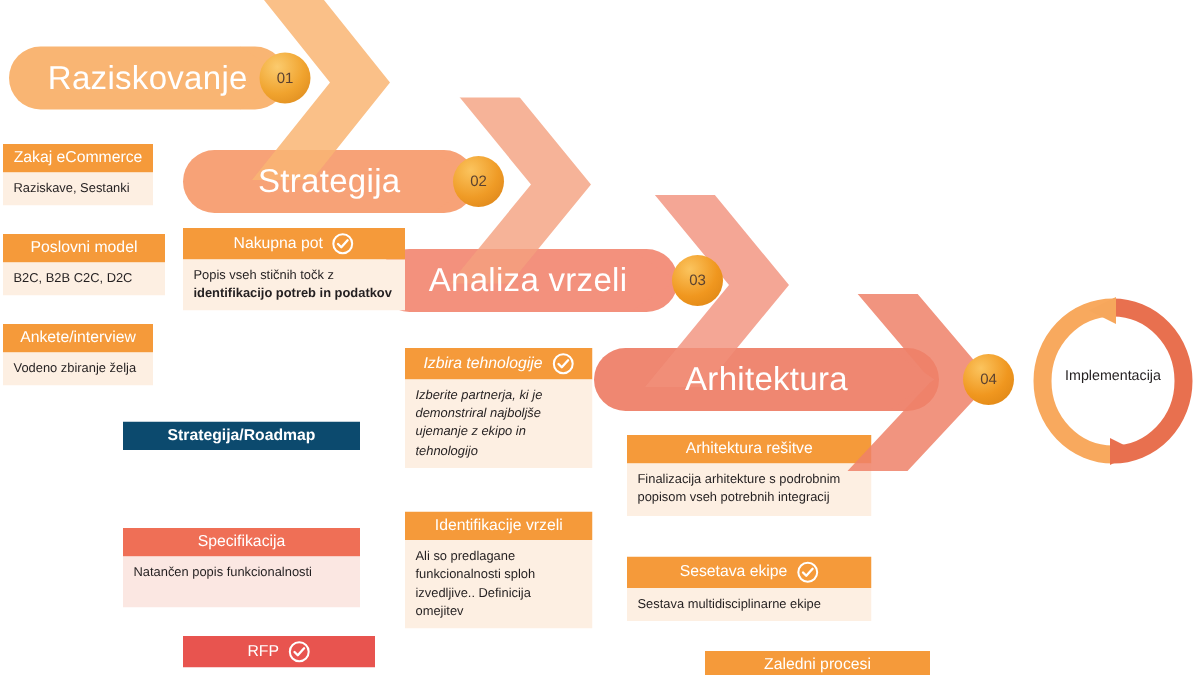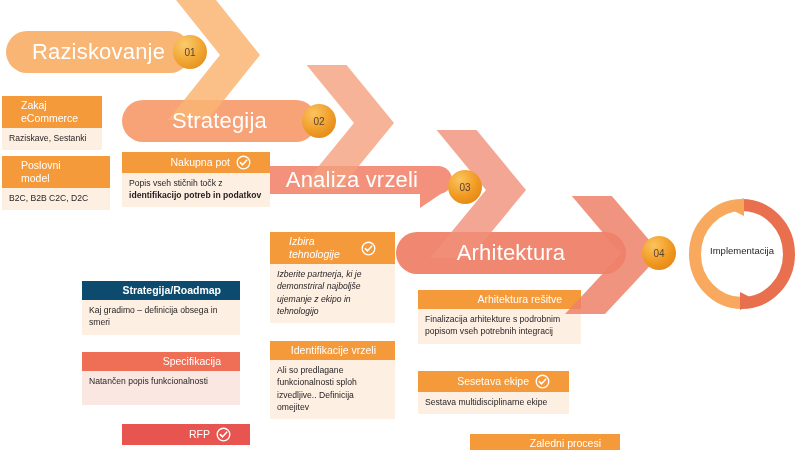--- a/index.html
+++ b/index.html
@@ -44,22 +44,22 @@
   .connector { position: absolute; z-index: 1; }
 
   
   .card {
     position: absolute;
     overflow: hidden;
   }
   .card-head {
     display: flex;
     align-items: center;
-    justify-content: flex-end;
-    padding: 3px 19px;
+    justify-content: center;
+    padding: 3px 7px;
     color: #ffffff;
     font-size: 10.5px;
     line-height: 1.25;
     min-height: 19px;
   }
   .card-head.tall { min-height: 20px; }
   .card-body {
     padding: 4px 7px 6px 7px;
     color: #231f20;
     font-size: 8.6px;
@@ -124,21 +124,21 @@
     <div class="num-badge" style="left:302px; top:104px;
          background:radial-gradient(circle at 35% 28%, #fbc45e 0%, #ef9b26 55%, #d87f16 100%);">
       <span>02</span>
     </div>
   </div>
 
   <div class="stage-row">
     <svg class="connector" style="left:410px; top:130px;" width="135" height="150" viewBox="0 0 135 150">
       <path d="M20,-8 L76,60 L20,128 L60,128 L116,60 L60,-8 Z" fill="#f1907a" opacity="0.8"></path>
     </svg>
-    <div class="chev-bar" style="left:252px; top:166px; width:200px; height:28px; background:#f3917d;">
+    <div class="chev-bar" style="left:252px; top:166px; width:200px; height:42px; background:#f3917d;">
       <span class="chev-label">Analiza vrzeli</span>
     </div>
     <svg class="chev-arrow" style="left:420px; top:166px;" width="62" height="42" viewBox="0 0 62 42">
       <path d="M0,0 L31,21 L0,42 Z" fill="#f3917d"></path>
     </svg>
     <div class="num-badge" style="left:448px; top:170px;
          background:radial-gradient(circle at 35% 28%, #fbc45e 0%, #f0971f 55%, #d98112 100%);">
       <span>03</span>
     </div>
   </div>
@@ -174,39 +174,44 @@
     <div class="card-body" style="background:#fdefe2;">Raziskave, Sestanki</div>
   </div>
 
   <div class="card" style="left:2px; top:156px; width:108px;">
     <div class="card-head" style="background:#f59a3a;">
       <span>Poslovni model</span>
     </div>
     <div class="card-body" style="background:#fdefe2;">B2C, B2B C2C, D2C</div>
   </div>
 
+  <div class="card" style="left:2px; top:216px; width:100px;">
+    <div class="card-head" style="background:#f59a3a;">
+      <span>Ankete/interview</span>
+    </div>
+    <div class="card-body" style="background:#fdefe2;">Vodeno zbiranje želja</div>
+  </div>
 
   <div class="card" style="left:122px; top:152px; width:148px;">
     <div class="card-head tall" style="background:#f59a3a;">
       <span>Nakupna pot</span>
       <svg class="check" viewBox="0 0 20 20">
         <circle cx="10" cy="10" r="8.4" fill="none" stroke="#fff" stroke-width="1.8"></circle>
         <path d="M5.8,10.2 L8.7,13.1 L14.3,6.9" fill="none" stroke="#fff" stroke-width="2.1" stroke-linecap="round" stroke-linejoin="round"></path>
       </svg>
     </div>
     <div class="card-body" style="background:#fdefe2;">
       <span>Popis vseh stičnih točk z </span><b>identifikacijo potreb in podatkov</b>
     </div>
   </div>
 
   <div class="card" style="left:82px; top:281px; width:158px;">
     <div class="card-head" style="background:#0c4a6e;font-weight:bold;">
       <span>Strategija/Roadmap</span>
     </div>
-    <div class="card-body" style="background:#fdefe2;">Kaj gradimo – definicija obsega in smeri</div>
   </div>
 
   <div class="card" style="left:82px; top:352px; width:158px;">
     <div class="card-head" style="background:#ef6f56;">
       <span>Specifikacija</span>
     </div>
     <div class="card-body" style="background:#fbe7e2; min-height:34px;">Natančen popis funkcionalnosti</div>
   </div>
 
   <div class="card" style="left:122px; top:424px; width:128px;">
@@ -237,21 +242,21 @@
     <div class="card-body" style="background:#fdefe2;">Ali so predlagane funkcionalnosti sploh izvedljive.. Definicija omejitev</div>
   </div>
 
   <div class="card" style="left:418px; top:290px; width:163px;">
     <div class="card-head" style="background:#f59a3a;">
       <span>Arhitektura rešitve</span>
     </div>
     <div class="card-body" style="background:#fdefe2;">Finalizacija arhitekture s podrobnim popisom vseh potrebnih integracij</div>
   </div>
 
-  <div class="card" style="left:418px; top:371px; width:151px;">
+  <div class="card" style="left:418px; top:371px; width:163px;">
     <div class="card-head tall" style="background:#f59a3a;">
       <span>Sesetava ekipe</span>
       <svg class="check" viewBox="0 0 20 20">
         <circle cx="10" cy="10" r="8.4" fill="none" stroke="#fff" stroke-width="1.8"></circle>
         <path d="M5.8,10.2 L8.7,13.1 L14.3,6.9" fill="none" stroke="#fff" stroke-width="2.1" stroke-linecap="round" stroke-linejoin="round"></path>
       </svg>
     </div>
     <div class="card-body" style="background:#fdefe2;">Sestava multidisciplinarne ekipe</div>
   </div>
 

